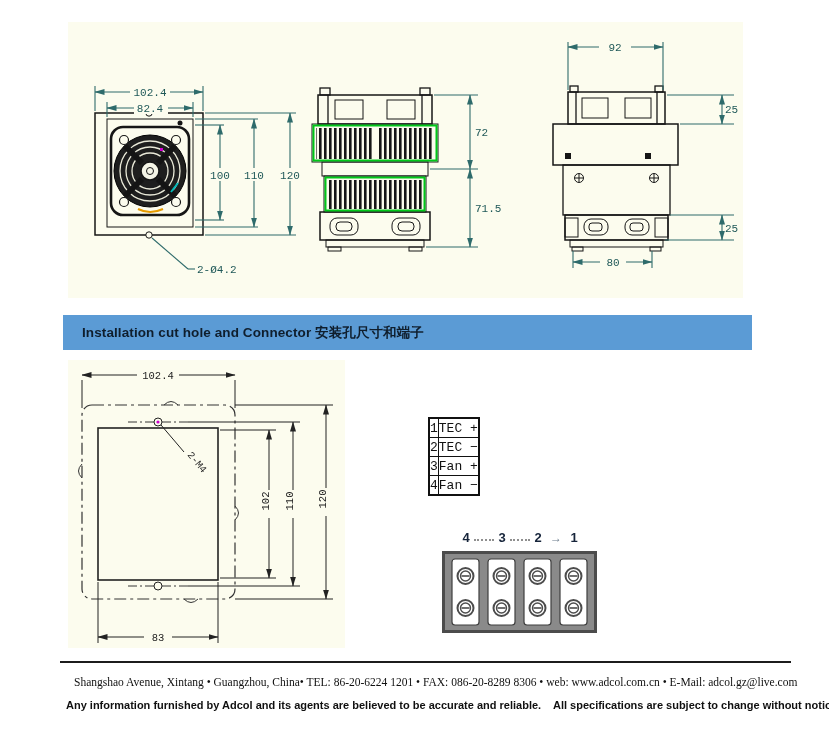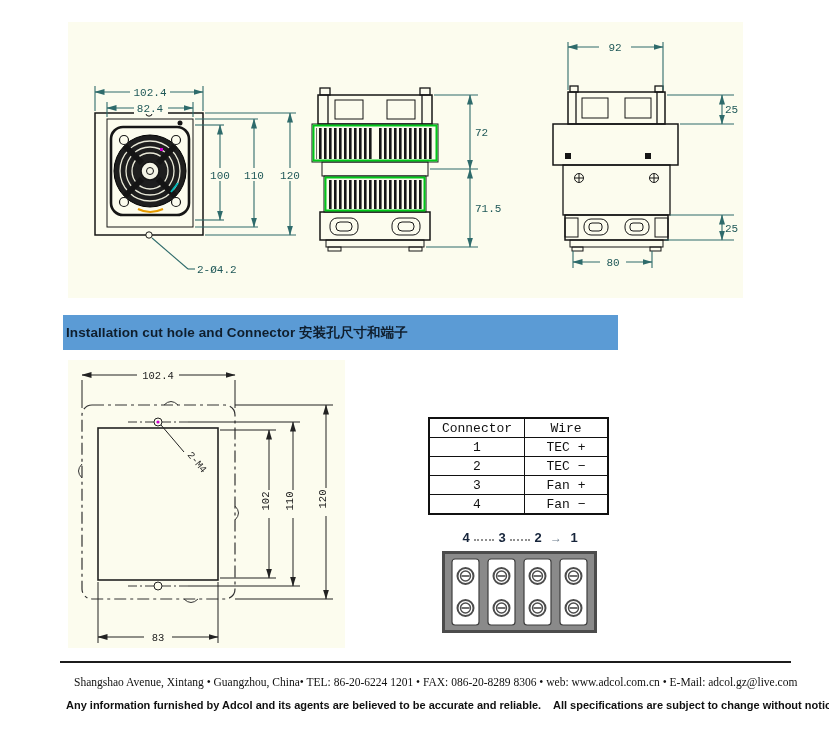--- a/index.html
+++ b/index.html
@@ -5,23 +5,23 @@
   html,body{margin:0;padding:0;}
   body{
     width:829px;height:733px;position:relative;background:#ffffff;
     font-family:"Liberation Sans",sans-serif;overflow:hidden;
   }
   .panel{position:absolute;background:#fcfcee;}
   #top-panel{left:68px;top:22px;width:675px;height:276px;}
   #hole-panel{left:68px;top:360px;width:277px;height:288px;}
 
   #section-bar{
-    position:absolute;left:63px;top:315px;width:555px;height:35px;
+    position:absolute;left:63px;top:315px;width:689px;height:35px;
     background:#5b9bd5;display:flex;align-items:center;
-    padding-left:3px;box-sizing:border-box;
+    padding-left:19px;box-sizing:border-box;
   }
   #section-bar .bar-title{
     font-weight:bold;font-size:13.5px;color:#0f1e2d;letter-spacing:.1px;
     font-family:"Liberation Sans",sans-serif;white-space:nowrap;
   }
 
   table.conn-table{
     position:absolute;left:428px;top:417px;border-collapse:collapse;
     font-family:"Liberation Mono","DejaVu Sans Mono",monospace;
     font-size:13px;color:#111;border:2px solid #111;
@@ -299,24 +299,20 @@
       <text x="90" y="281">83</text>
       <text x="204" y="144" transform="rotate(-90 201 144)">102</text>
       <text x="228" y="144" transform="rotate(-90 225 144)">110</text>
       <text x="261" y="142" transform="rotate(-90 258 142)">120</text>
     </g>
   </svg>
 </div>
 
 <table class="conn-table">
   <tbody>
-      <tr>
-    <th class="c1">Connector</th>
-    <th class="c2">Wire</th>
-  </tr>
   <tr>
     <td>1</td>
     <td>TEC +</td>
   </tr>
   <tr>
     <td>2</td>
     <td>TEC −</td>
   </tr>
   <tr>
     <td>3</td>

